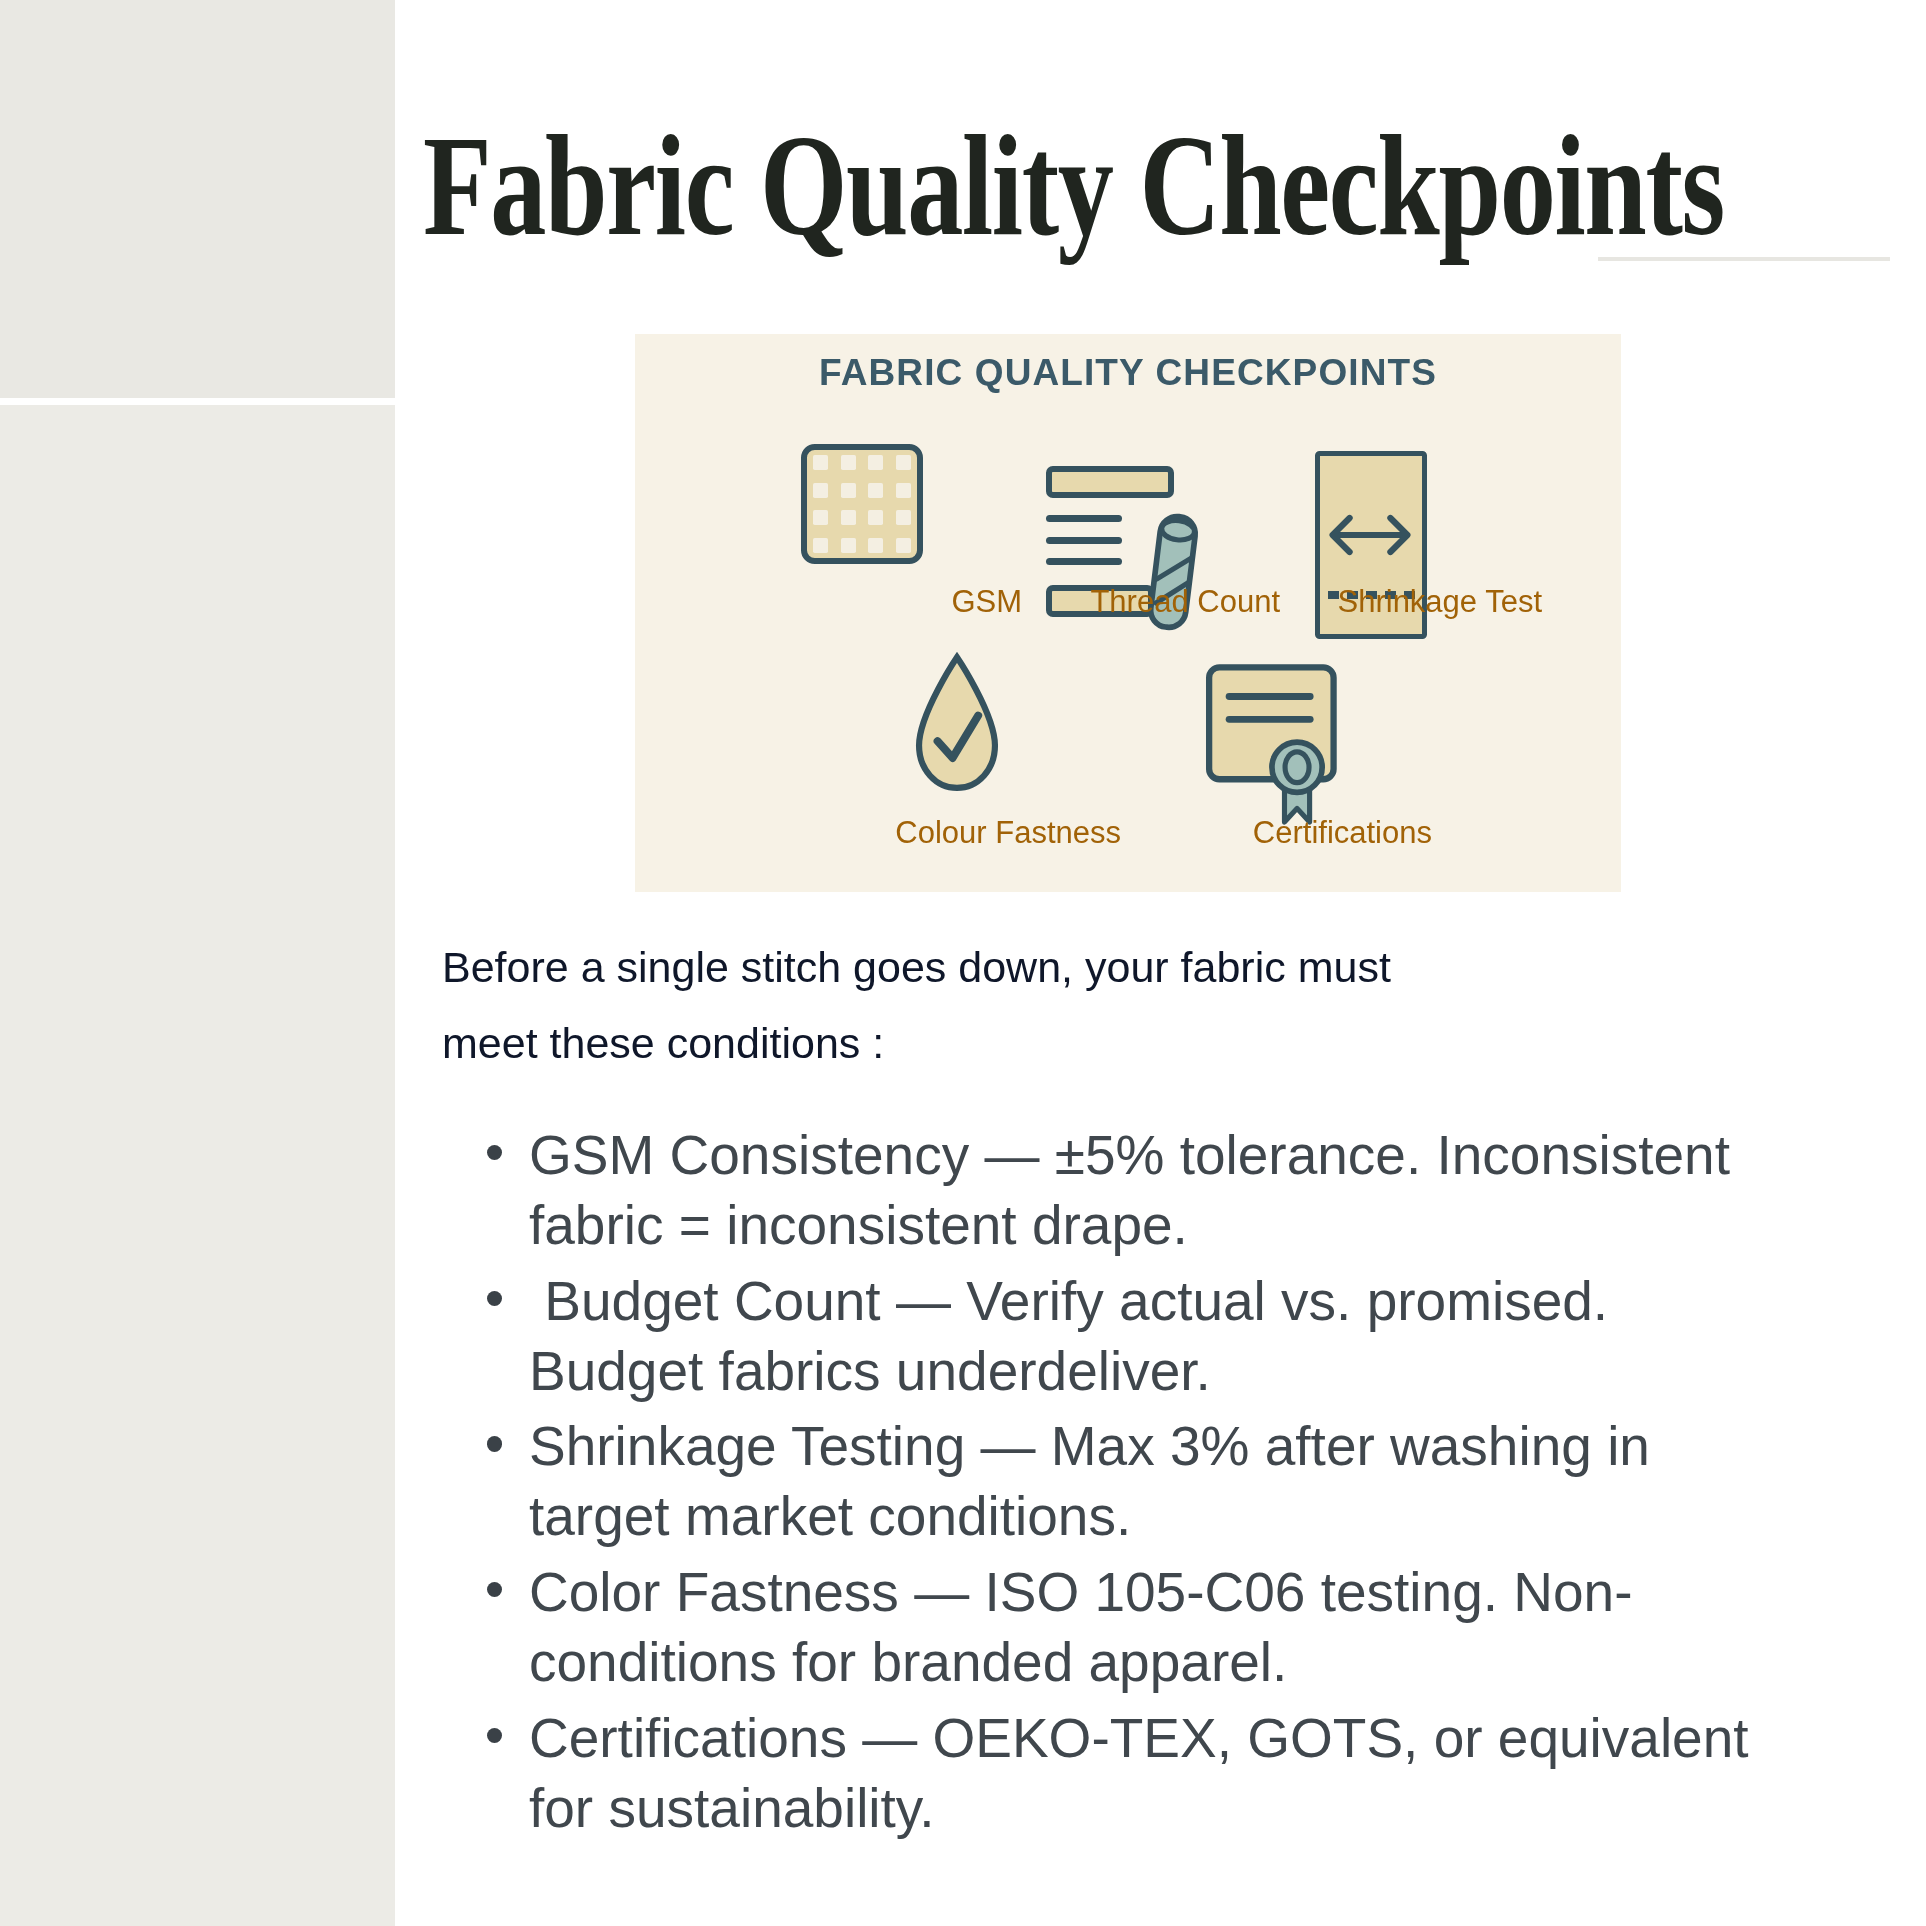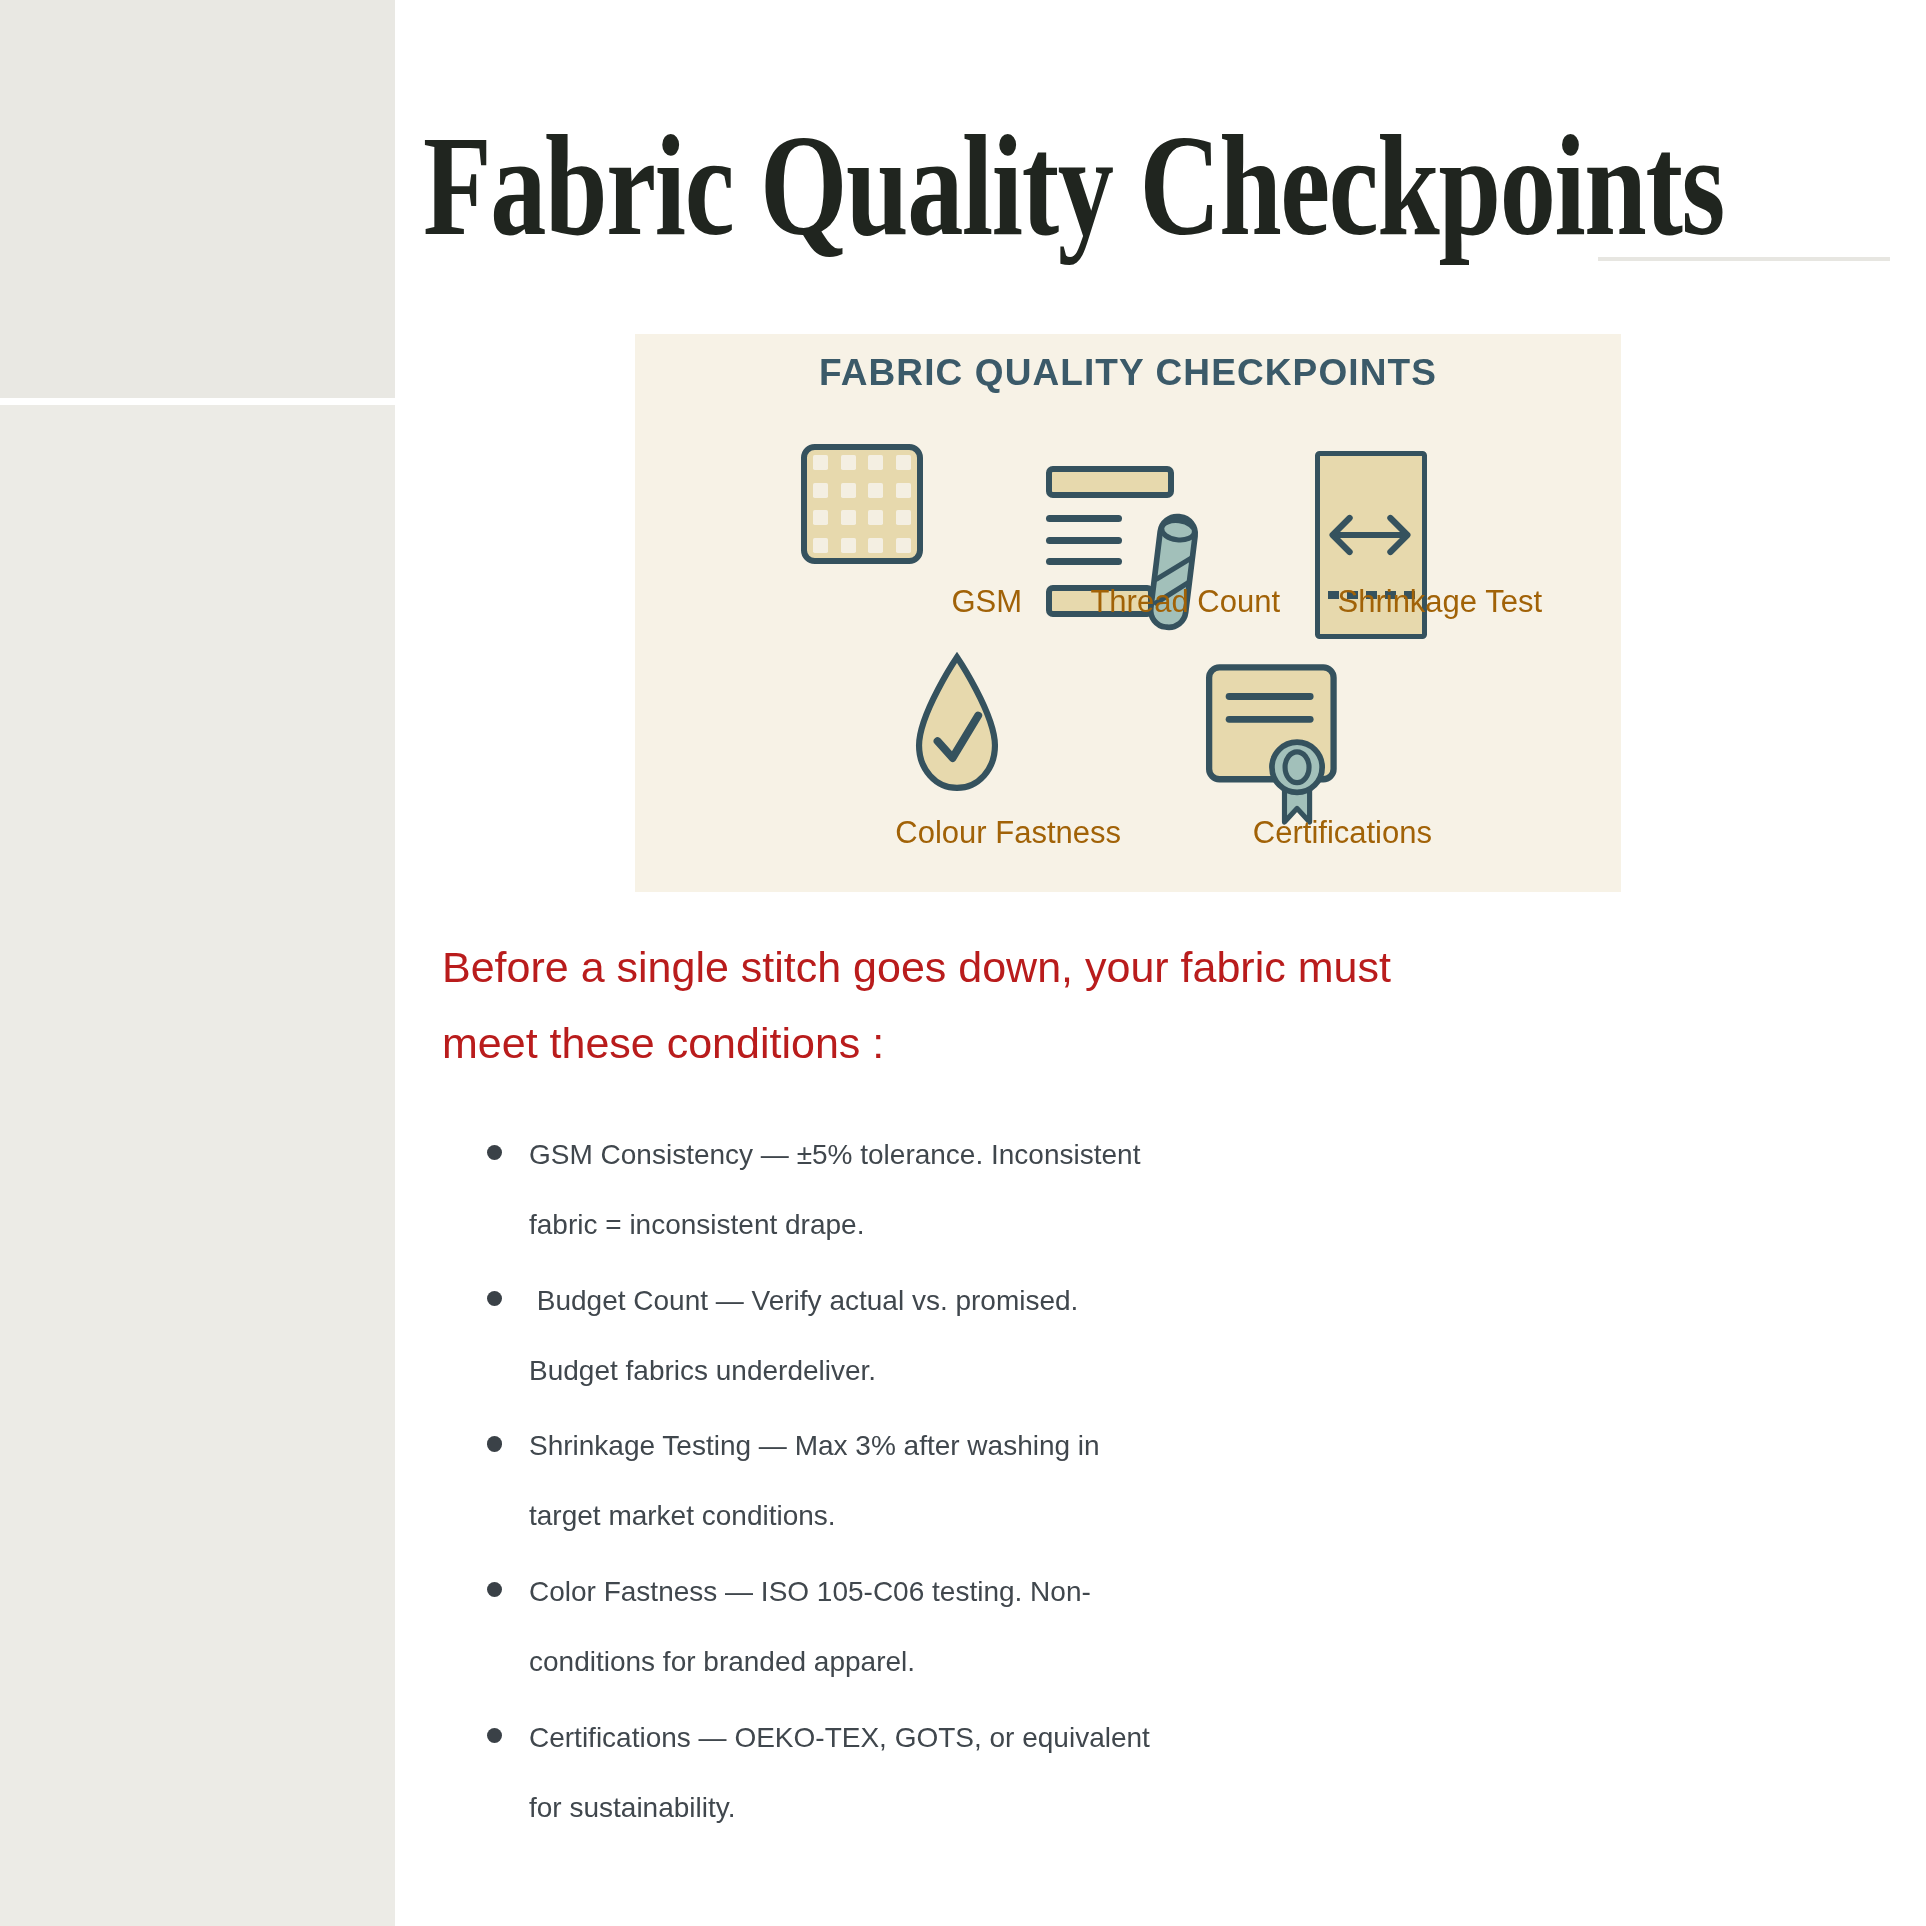--- a/index.html
+++ b/index.html
@@ -54,26 +54,26 @@
   .shrink .dashes{
     position:absolute;left:8px;top:135px;width:87px;height:8px;
     background:repeating-linear-gradient(90deg,#35525e 0 11.4px,transparent 11.4px 19px);
   }
   
   .drop{position:absolute;left:269px;top:318px;}
   .cert{position:absolute;left:569px;top:328px;}
   
   .intro{
     position:absolute;left:442px;top:929px;width:1438px;margin:0;
-    font-size:43px;line-height:76px;color:#b91c1c;
+    font-size:43px;line-height:76px;color:#0f172a;
   }
   .intro span{display:block;white-space:pre-wrap;}
   ul.points{
     position:absolute;left:442px;top:1120px;width:1415px;margin:0;padding:0;list-style:none;
-    font-size:28px;line-height:70px;color:#40474d;
+    font-size:55px;line-height:70px;color:#40474d;
   }
   ul.points li{position:relative;padding-left:87px;margin-bottom:5.7px;}
   ul.points li::before{
     content:"";position:absolute;left:45px;top:25px;width:15.4px;height:15.4px;
     border-radius:50%;background:#3a4147;
   }
   ul.points .bl{display:block;white-space:pre-wrap;}
 </style>
 </head>
 <body>

